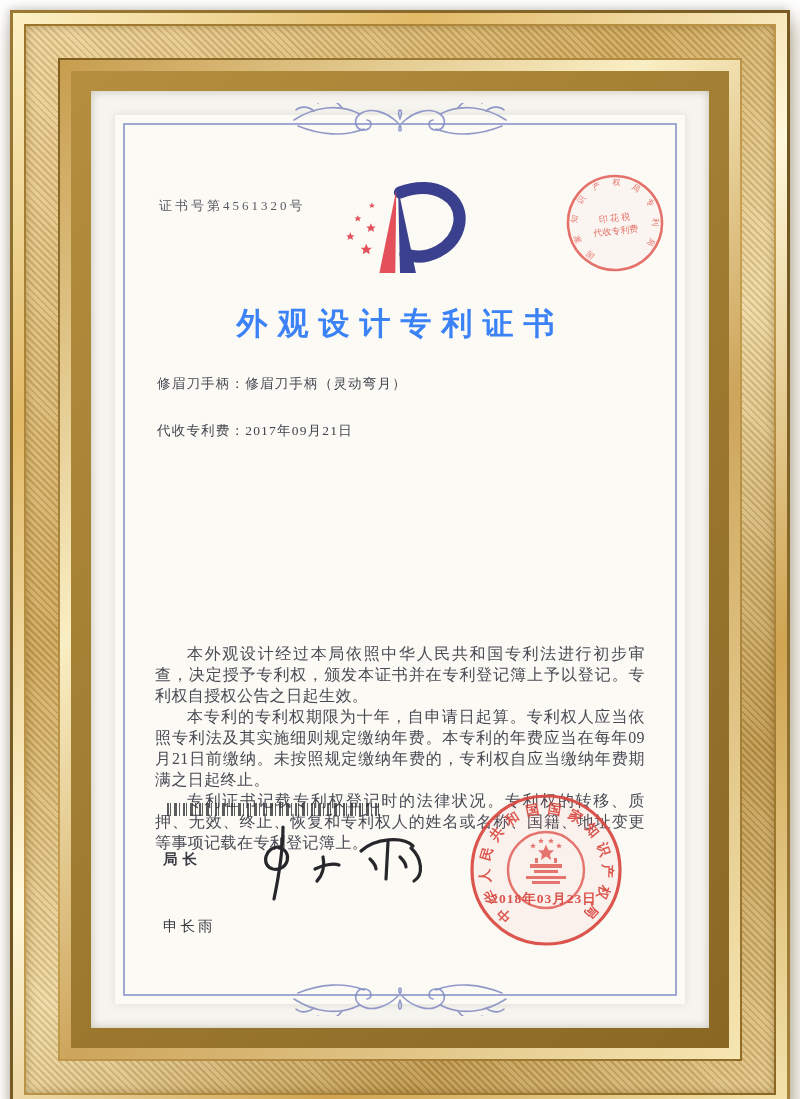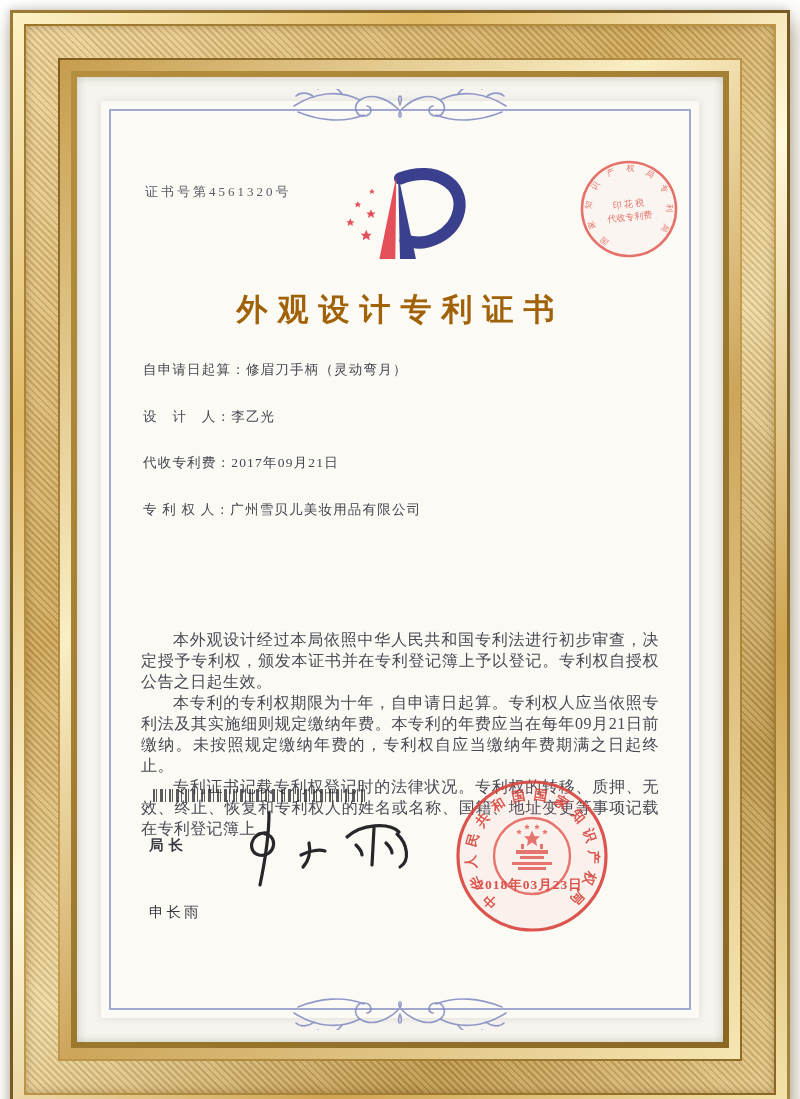--- a/index.html
+++ b/index.html
@@ -10,33 +10,33 @@
   .f1{position:absolute;inset:10px;padding:3px;background:linear-gradient(135deg,#9c7a33,#6f541f 50%,#a8853c);
       box-shadow:4px 10px 20px rgba(120,100,60,.55), -2px -2px 8px rgba(0,0,0,.15);}
   .f2{padding:11px;background:linear-gradient(135deg,#fdf2c6 0%,#e2ba67 22%,#fff8da 48%,#cfa451 75%,#f3e3ac 100%);}
   .f3{padding:2px;background:linear-gradient(135deg,#9a7428,#c59c4d 50%,#8a6620);}
   .f4{padding:32px;background:
       repeating-linear-gradient(45deg,rgba(110,80,25,.16) 0 2px,rgba(255,246,214,.18) 2px 5px),
       linear-gradient(135deg,#ecd198 0%,#c9a051 35%,#ecd6a0 55%,#b78f42 80%,#e2c586 100%);
       box-shadow:inset 0 0 10px rgba(90,60,10,.35);}
   .f5{padding:2px;background:linear-gradient(315deg,#8f6b26,#caa153 50%,#7d5c1e);}
   .f6{padding:11px;background:linear-gradient(315deg,#f6e6b2 0%,#cda55b 40%,#faeec4 65%,#c79d4e 100%);}
-  .f7{padding:6px;background:linear-gradient(135deg,#b58f3e,#8a6824);}
+  .f7{padding:20px;background:linear-gradient(135deg,#b58f3e,#8a6824);}
   .mat{padding:24px;background:#f6f4ee;box-shadow:inset 0 0 10px rgba(60,50,20,.25);}
   
   .paper{position:relative;width:100%;height:100%;background:#fbfaf5;box-sizing:border-box;
          box-shadow:0 0 8px rgba(0,0,0,.10);color:#3c3c46;}
   .blueline{position:absolute;inset:8px;border:2px solid #8b95c9;opacity:.8;pointer-events:none;}
   .orn{position:absolute;left:50%;width:232px;height:40px;}
   .orn-top{top:-12px;transform:translateX(-50%);}
   .orn-bottom{bottom:-12px;transform:translateX(-50%) rotate(180deg);}
   .certno{position:absolute;left:44px;top:82px;font-size:13px;letter-spacing:3px;color:#5a5a64;}
   .logo{position:absolute;left:50%;top:62px;transform:translateX(-50%);}
   .title{position:absolute;left:1px;right:0;top:188px;text-align:center;font-size:31px;font-weight:bold;
-         letter-spacing:10px;color:#a16207;}
+         letter-spacing:10px;color:#3b82f6;}
   .fields{position:absolute;left:42px;top:260px;right:36px;}
   .frow{height:46.5px;font-size:13.5px;letter-spacing:1.2px;color:#474750;white-space:pre;}
   .frow .lab{color:#474750;}
   .frow .val{color:#44444e;}
   .paras{position:absolute;left:40px;right:40px;top:528px;font-size:16px;line-height:21px;
          text-align:justify;color:#4a4a54;letter-spacing:.4px;}
   .paras p{margin:0;text-indent:2em;}
   .barcode{position:absolute;left:52px;top:688px;width:212px;height:13px;opacity:.78;
       background:repeating-linear-gradient(90deg,#2f2f34 0 2px,transparent 2px 3px,#2f2f34 3px 4px,
       transparent 4px 7px,#2f2f34 7px 10px,transparent 10px 12px,#2f2f34 12px 13px,transparent 13px 16px);}
@@ -103,24 +103,22 @@
                         <use href="#star" transform="translate(35,44) scale(0.38)"></use>
                         <use href="#star" transform="translate(49,54) scale(0.52)"></use>
                         <use href="#star" transform="translate(27,63) scale(0.46)"></use>
                         <use href="#star" transform="translate(44,77) scale(0.62)"></use>
                       </g>
                     </svg>
 
                     <div class="title">外观设计专利证书</div>
 
                     <div class="fields">
-                      <div class="frow"><span class="lab">自申请日起算：</span><span class="val">修眉刀手柄（灵动弯月）</span></div>
-                      <div class="frow"><span class="lab">设　计　人：</span><span class="val">李乙光</span></div>
+                      <div class="frow"><span class="lab">修眉刀手柄：</span><span class="val">修眉刀手柄（灵动弯月）</span></div>
                       <div class="frow"><span class="lab">代收专利费：</span><span class="val">2017年09月21日</span></div>
-                      <div class="frow"><span class="lab">专 利 权 人：</span><span class="val">广州雪贝儿美妆用品有限公司</span></div>
                     </div>
 
                     <div class="paras">
                       <p>本外观设计经过本局依照中华人民共和国专利法进行初步审查，决定授予专利权，颁发本证书并在专利登记簿上予以登记。专利权自授权公告之日起生效。</p>
                       <p>本专利的专利权期限为十年，自申请日起算。专利权人应当依照专利法及其实施细则规定缴纳年费。本专利的年费应当在每年09月21日前缴纳。未按照规定缴纳年费的，专利权自应当缴纳年费期满之日起终止。</p>
                       <p>专利证书记载专利权登记时的法律状况。专利权的转移、质押、无效、终止、恢复和专利权人的姓名或名称、国籍、地址变更等事项记载在专利登记簿上。</p>
                     </div>
 
                     <div class="barcode"></div>
 

